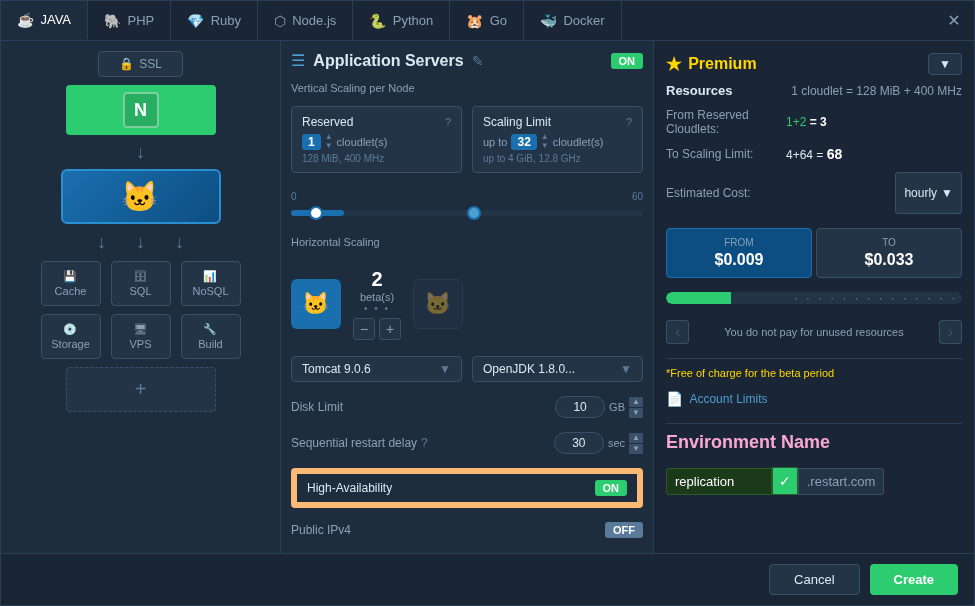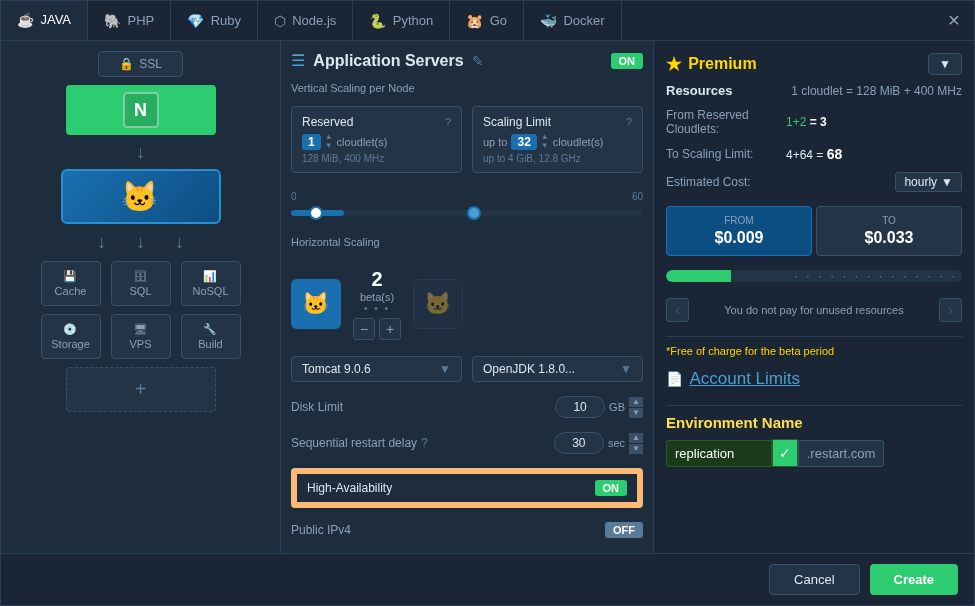--- a/index.html
+++ b/index.html
@@ -497,21 +497,21 @@
     .estimated-row {
       display: flex;
       align-items: center;
       margin-bottom: 6px;
     }
     .est-label { color: #8aa0b8; font-size: 12px; flex: 1; }
     .est-dropdown {
       background: #243447;
       border: 1px solid #3a5068;
       border-radius: 3px;
-      padding: 2px 8px;
+      padding: 13px 8px;
       color: #dce8f0;
       font-size: 12px;
       cursor: pointer;
       display: flex;
       align-items: center;
       gap: 4px;
     }
 
     
     .cost-boxes {
@@ -583,27 +583,26 @@
 
     .free-text { color: #ffd700; font-size: 11px; margin-bottom: 4px; }
     .account-limits-row {
       display: flex;
       align-items: center;
       gap: 6px;
       margin-bottom: 8px;
     }
     .account-limits-link {
       color: #4a9fd0;
-      font-size: 17px;
-      text-decoration: underline;
+      font-size: 12px;
       cursor: pointer;
     }
     .doc-icon { color: #4a9fd0; font-size: 14px; }
 
-    .env-name-label { color: #fde047; font-size: 15px; font-weight: bold; }
+    .env-name-label { color: #f9a8d4; font-size: 18px; font-weight: bold; margin-bottom: 6px; }
     .env-name-row {
       display: flex;
       align-items: center;
       gap: 0;
     }
     .env-input {
       background: #1a3a1a;
       border: 1px solid #2a5a2a;
       border-radius: 3px 0 0 3px;
       padding: 5px 8px;

